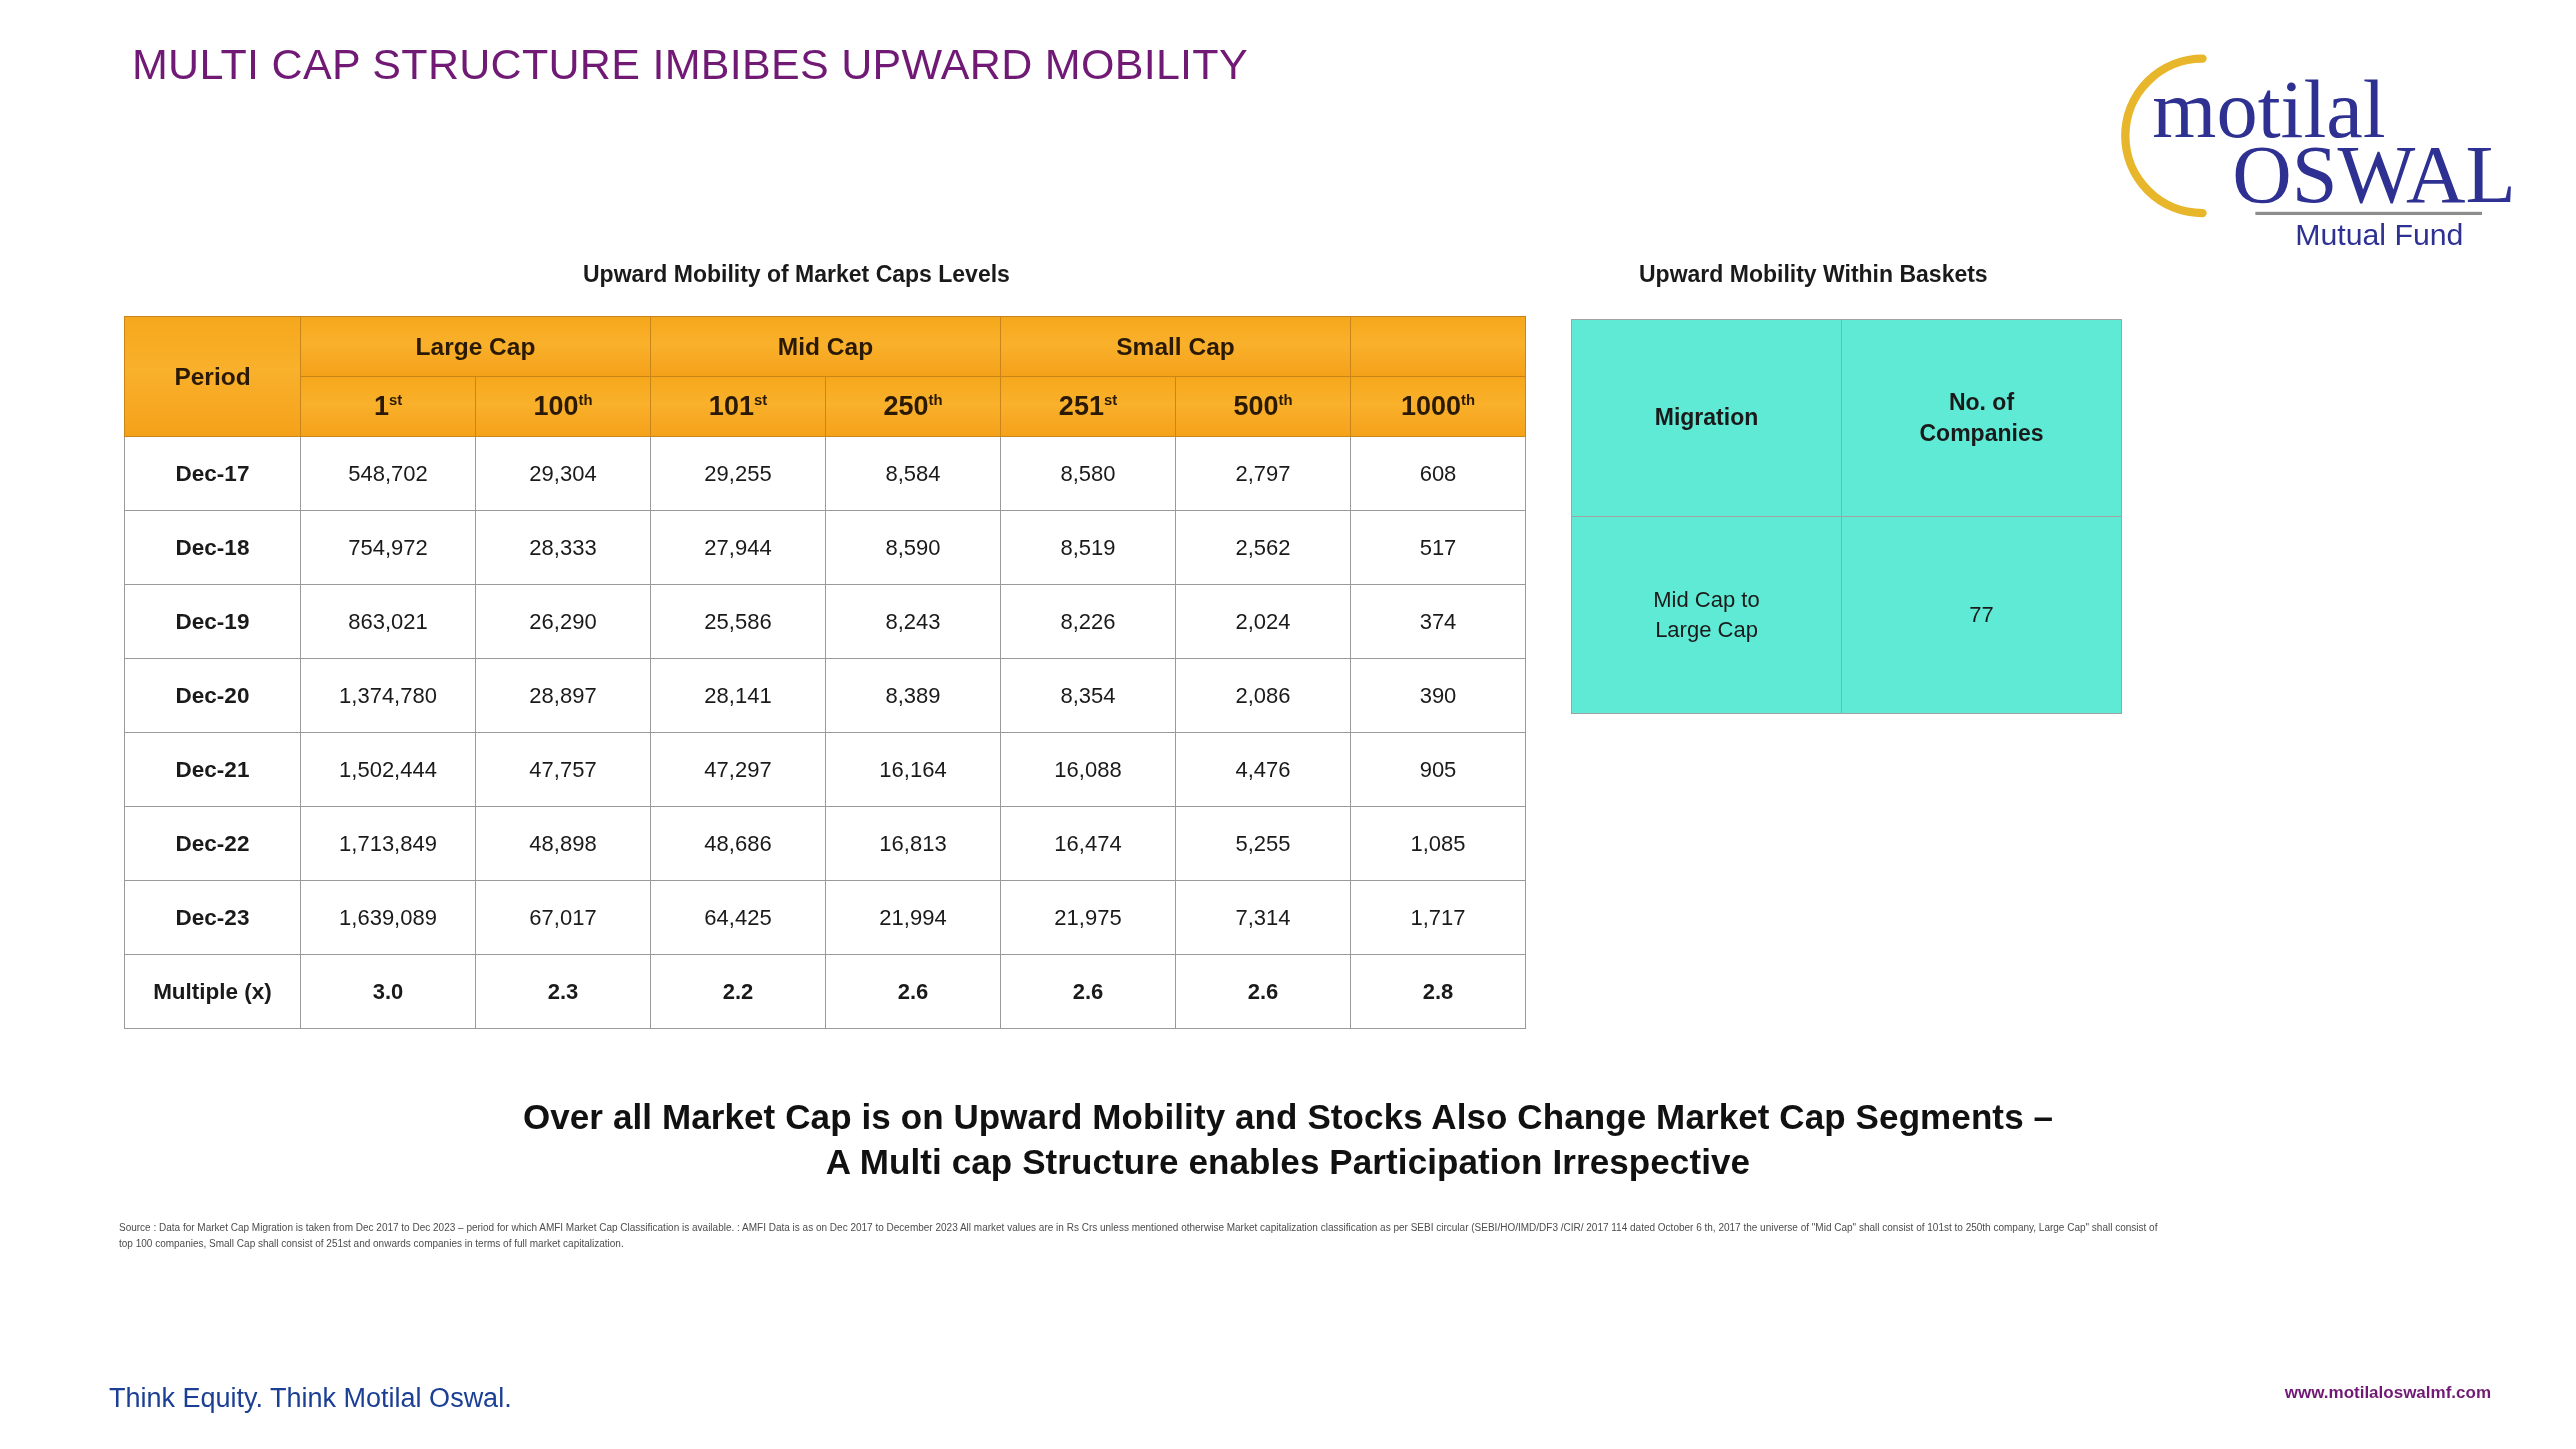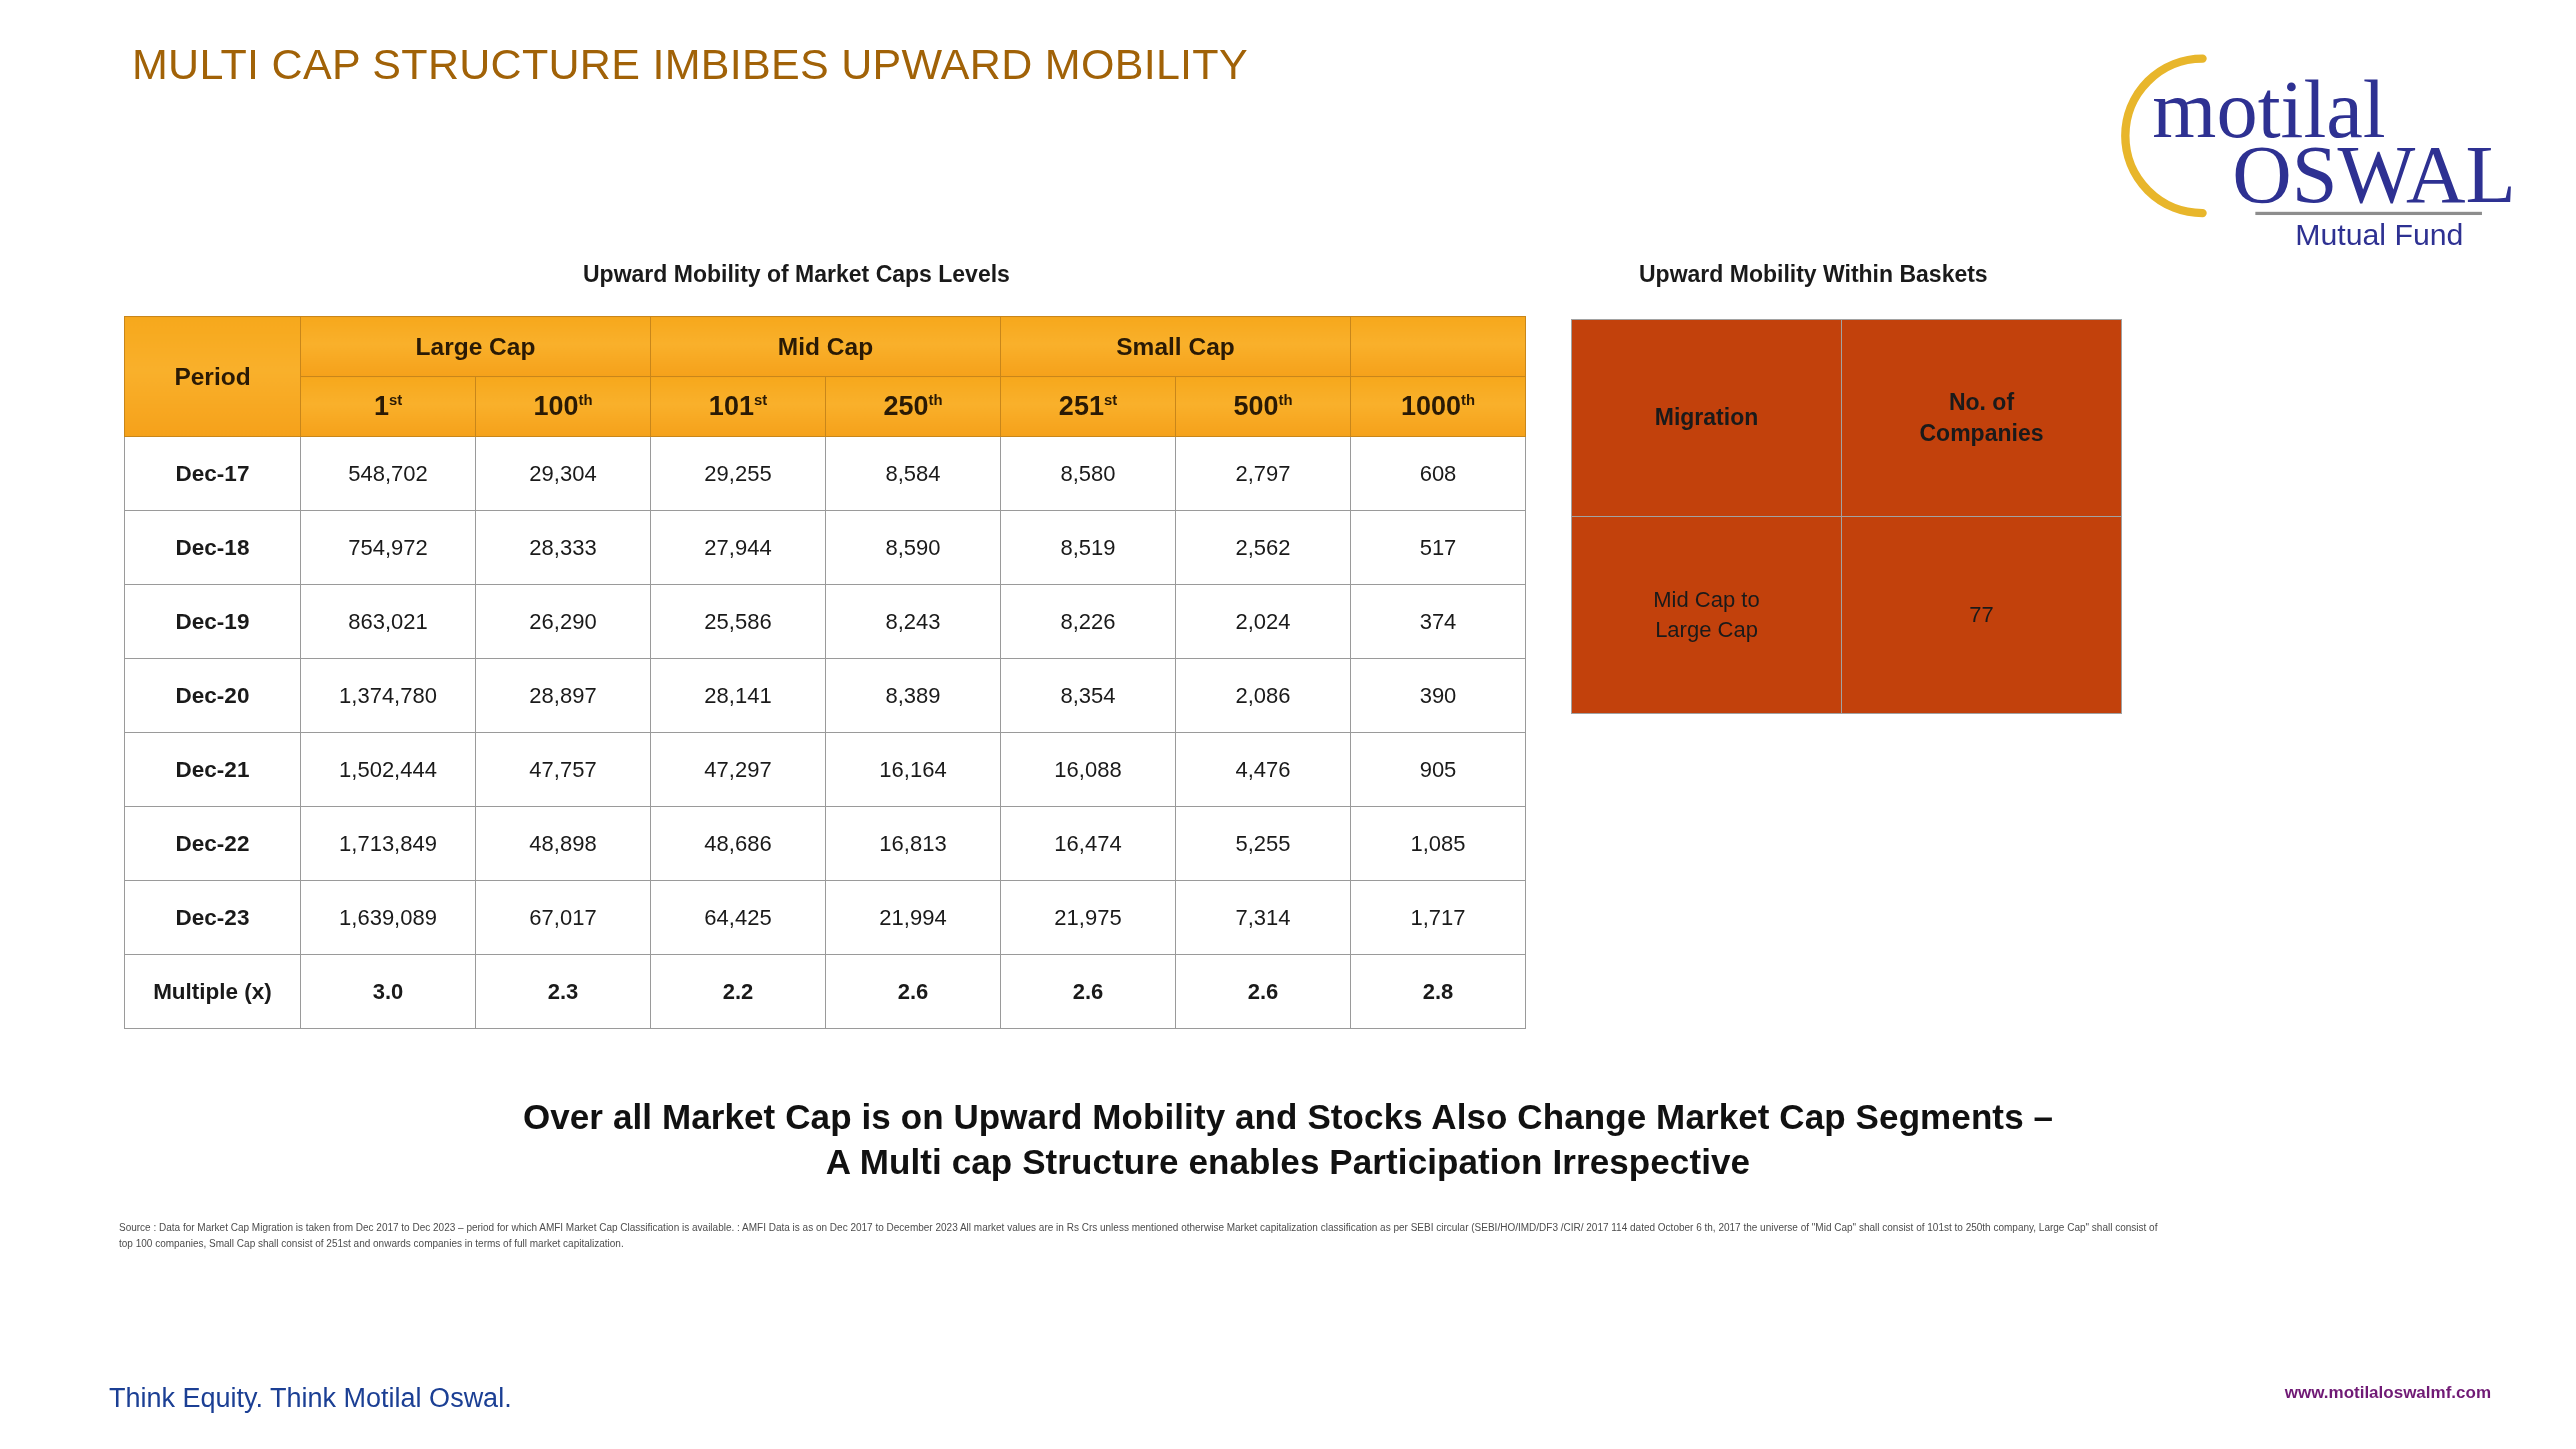--- a/index.html
+++ b/index.html
@@ -8,21 +8,21 @@
     width:2576px;height:1449px;position:relative;overflow:hidden;
     font-family:"Liberation Sans","DejaVu Sans",sans-serif;
     -webkit-font-smoothing:antialiased;
   }
   .abs{position:absolute;}
 
   
   #slide-title{
     left:132px;top:40px;
     font-size:43px;letter-spacing:0.3px;
-    color:#a16207;font-weight:400;white-space:nowrap;
+    color:#701a75;font-weight:400;white-space:nowrap;
   }
 
   
   #logo{left:2106px;top:39px;width:412px;height:213px;}
   #logo svg{display:block;}
 
   
   .section-caption{
     font-size:23px;font-weight:bold;color:#1a1a1a;white-space:nowrap;
   }
@@ -53,21 +53,21 @@
   #mobility-table tbody td{height:73px;}
   #mobility-table tbody td.rowlabel{font-weight:bold;font-size:22.5px;margin-left:24px;}
   #mobility-table tbody tr.total-row td{font-weight:bold;}
   
   .c-period{width:176px;}
   .c-data{width:175px;}
 
   
   #baskets-table{
     left:1571px;top:319px;width:551px;
-    border-collapse:collapse;table-layout:fixed;background:#c2410c;
+    border-collapse:collapse;table-layout:fixed;background:#5eead4;
   }
   #baskets-table td,#baskets-table th{
     border:1.3px solid #a2a2a2;text-align:center;vertical-align:middle;
     font-size:22px;color:#1a1a1a;padding:0;line-height:1.35;
   }
   #baskets-table thead th{font-weight:bold;height:196px;font-size:23px;}
   #baskets-table tbody td{height:196px;font-weight:400;}
   .b-col1{width:270px;}
   .b-col2{width:280px;}
 

